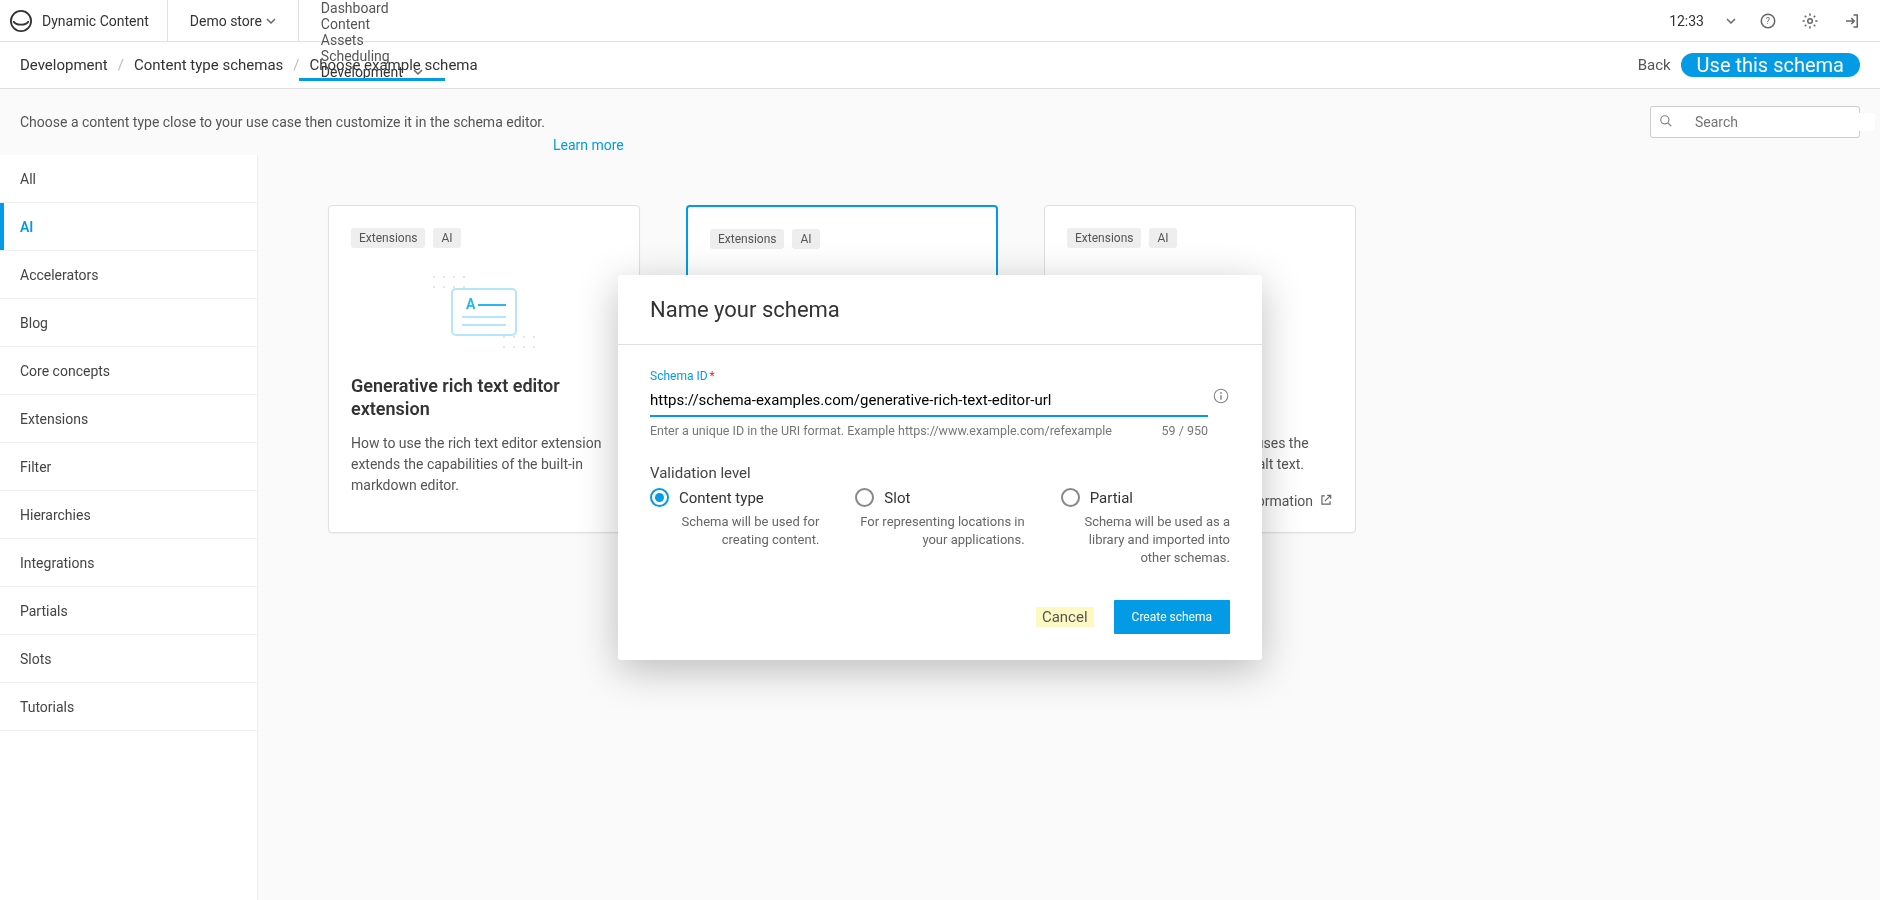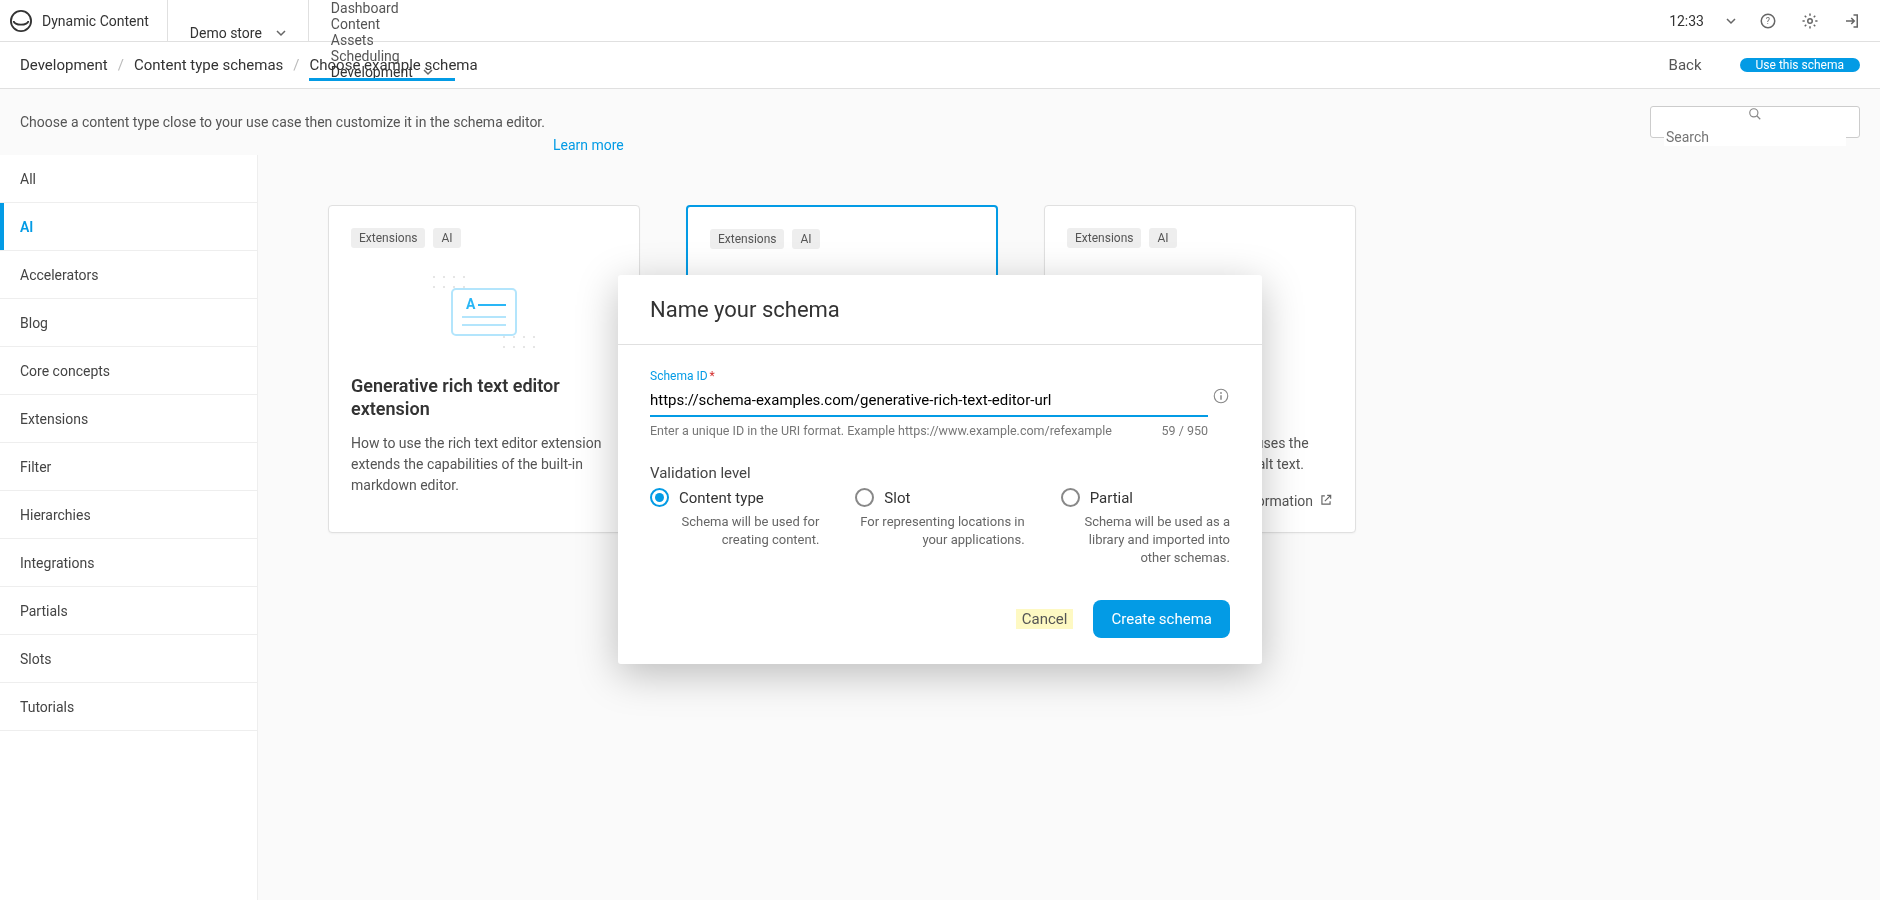--- a/index.html
+++ b/index.html
@@ -14,43 +14,43 @@
     --sub-h:47px;
     --helper-h:66px;
   }
   *{box-sizing:border-box;font-family:-apple-system,BlinkMacSystemFont,"Segoe UI",Roboto,Helvetica,Arial,sans-serif;}
   html,body{margin:0;padding:0;width:1880px;height:900px;overflow:hidden;background:var(--bg);color:var(--text);font-size:14px;}
   
   
   .topbar{display:flex;align-items:center;height:var(--header-h);background:#fff;border-bottom:1px solid var(--border);}
   .brand{display:flex;align-items:center;gap:10px;padding:0 18px 0 10px;border-right:1px solid var(--border);height:100%;}
   .brand-logo{width:22px;height:22px;}
-  .hub-select{display:flex;align-items:flex-end;gap:14px;padding:0 22px;height:100%;border-right:1px solid var(--border);cursor:pointer;}
+  .hub-select{display:flex;align-items:center;gap:4px;padding:0 22px;height:100%;border-right:1px solid var(--border);cursor:pointer;}
   .nav{display:flex;height:100%;flex-direction:column;}
   .nav-item{display:flex;align-items:center;padding:0 22px;height:100%;color:#555;cursor:pointer;position:relative;}
   .nav-item.active{color:var(--text);}
   .nav-item.active::after{content:"";position:absolute;left:0;right:0;bottom:-1px;height:3px;background:var(--blue);}
   .nav-item .caret{margin-left:10px;}
   .top-right{margin-left:auto;display:flex;align-items:center;gap:22px;padding-right:18px;}
   .icon-btn{width:20px;height:20px;display:inline-flex;align-items:center;justify-content:center;color:#666;cursor:pointer;}
   
   
   .subbar{display:flex;align-items:center;height:var(--sub-h);background:#fff;border-bottom:1px solid var(--border);padding:0 20px;}
   .crumbs{display:flex;align-items:center;gap:10px;font-size:15px;}
   .crumb-link{color:var(--text);cursor:pointer;}
   .crumb-sep{color:#bbb;}
-  .sub-actions{margin-left:auto;display:flex;align-items:center;gap:32px;}
+  .sub-actions{margin-left:auto;display:flex;align-items:center;gap:4px;}
   .btn-text{background:none;border:none;color:#555;font-size:15px;cursor:pointer;}
-  .btn-primary{background:var(--blue);color:#fff;border:none;border-radius:8px;padding:0 16px;font-size:12px;cursor:pointer;}
+  .btn-primary{background:var(--blue);color:#fff;border:none;border-radius:16px;padding:0 16px;font-size:20px;cursor:pointer;}
   
   
   .helper{display:flex;align-items:center;height:var(--helper-h);padding:0 20px;background:var(--bg);}
   .helper-text{color:#555;}
   .helper a{color:var(--blue);text-decoration:none;margin-left:8px;cursor:pointer;margin-top:45px;}
-  .search-wrap{margin-left:auto;display:flex;align-items:center;width:210px;height:32px;border:1px solid #ccc;border-radius:3px;background:#fff;padding:0 8px;gap:4px;flex-direction:column;}
+  .search-wrap{margin-left:auto;display:flex;align-items:center;width:210px;height:32px;border:1px solid #ccc;border-radius:3px;background:#fff;padding:0 8px;gap:20px;}
   .search-wrap input{border:none;outline:none;flex:1;font-size:14px;color:#555;}
   
   
   .main{display:flex;height:calc(900px - var(--header-h) - var(--sub-h) - var(--helper-h));}
   .sidebar{width:258px;background:#fff;overflow-y:auto;border-right:1px solid #eee;}
   .side-item{display:flex;align-items:center;height:48px;padding:0 20px;border-bottom:1px solid #eee;color:#444;cursor:pointer;position:relative;}
   .side-item.active{color:var(--blue);font-weight:600;}
   .side-item.active::before{content:"";position:absolute;left:0;top:0;bottom:0;width:4px;background:var(--blue);}
   
   .content{flex:1;padding:50px 70px;overflow:auto;}
@@ -79,21 +79,21 @@
   .section-title{font-size:15px;color:#444;margin-top:26px;margin-bottom:6px;}
   .radios{display:flex;gap:36px;margin-bottom:10px;text-align:right;}
   .radio-col{flex:1;}
   .radio-head{display:flex;align-items:center;gap:10px;font-size:15px;color:#333;margin-bottom:6px;}
   .radio-outer{width:19px;height:19px;border-radius:50%;border:2px solid #888;display:inline-flex;align-items:center;justify-content:center;flex-shrink:0;}
   .radio-outer.checked{border-color:var(--blue);}
   .radio-inner{width:9px;height:9px;border-radius:50%;background:var(--blue);}
   .radio-desc{font-size:13px;color:#666;line-height:1.4;}
   .modal-f{display:flex;justify-content:flex-end;gap:20px;padding:22px 32px 26px 32px;align-items:center;}
   .btn-cancel{background:#fef9c3;border:none;color:#555;font-size:15px;cursor:pointer;text-align:right;}
-  .btn-create{background:var(--blue);color:#fff;border:none;border-radius:8px;padding:10px 18px;font-size:15px;cursor:pointer;}
+  .btn-create{background:var(--blue);color:#fff;border:none;border-radius:1px;padding:10px 18px;font-size:12px;cursor:pointer;}
   
   .caret-svg{width:10px;height:10px;}
   .dotgrid{fill:#ddd;}
 </style>
 </head>
 <body>
 
 <div class="topbar">
   <div class="brand">
     <span class="brand-logo">

